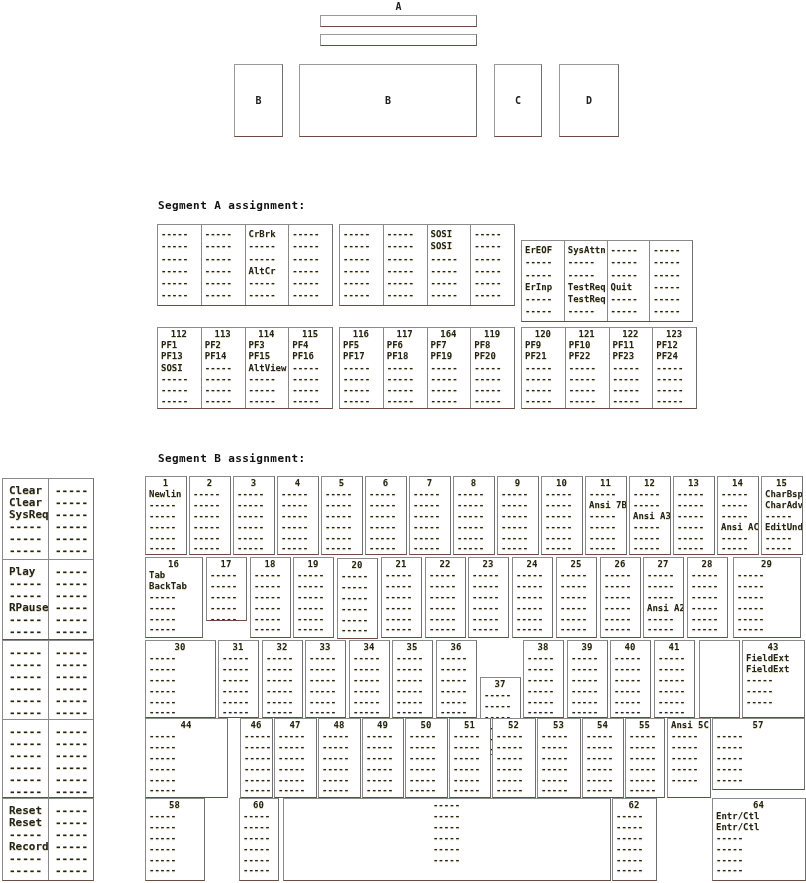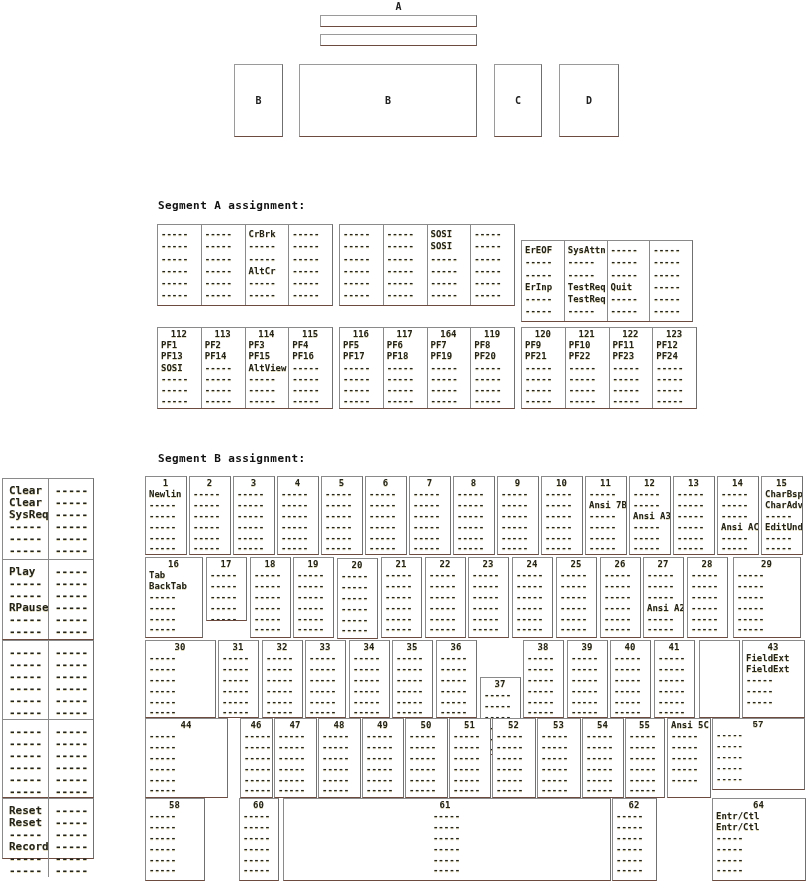--- a/index.html
+++ b/index.html
@@ -118,21 +118,21 @@
       <div class="sb-group" style="top: 640px; height: 158px;">
         <div class="sb-row">
           <div class="sb-key"><div class="kline">-----</div><div class="kline">-----</div><div class="kline">-----</div><div class="kline">-----</div><div class="kline">-----</div><div class="kline">-----</div></div>
           <div class="sb-key"><div class="kline">-----</div><div class="kline">-----</div><div class="kline">-----</div><div class="kline">-----</div><div class="kline">-----</div><div class="kline">-----</div></div>
         </div>
         <div class="sb-row">
           <div class="sb-key"><div class="kline">-----</div><div class="kline">-----</div><div class="kline">-----</div><div class="kline">-----</div><div class="kline">-----</div><div class="kline">-----</div></div>
           <div class="sb-key"><div class="kline">-----</div><div class="kline">-----</div><div class="kline">-----</div><div class="kline">-----</div><div class="kline">-----</div><div class="kline">-----</div></div>
         </div>
       </div>
-      <div class="sb-group" style="top: 798px; height: 61px;">
+      <div class="sb-group" style="top: 798px; height: 83px;">
         <div class="sb-row">
           <div class="sb-key"><div class="kline">Reset</div><div class="kline">Reset</div><div class="kline">-----</div><div class="kline">Record</div><div class="kline">-----</div><div class="kline">-----</div></div>
           <div class="sb-key"><div class="kline">-----</div><div class="kline">-----</div><div class="kline">-----</div><div class="kline">-----</div><div class="kline">-----</div><div class="kline">-----</div></div>
         </div>
       </div>
     </div>
   <div id="segB-grid">
       <div class="key" style="left: 145px; top: 476px; width: 42px; height: 79px;"><div class="knum">1</div><div class="kline">Newlin</div><div class="kline">-----</div><div class="kline">-----</div><div class="kline">-----</div><div class="kline">-----</div><div class="kline">-----</div></div>
       <div class="key" style="left: 189px; top: 476px; width: 42px; height: 79px;"><div class="knum">2</div><div class="kline">-----</div><div class="kline">-----</div><div class="kline">-----</div><div class="kline">-----</div><div class="kline">-----</div><div class="kline">-----</div></div>
       <div class="key" style="left: 233px; top: 476px; width: 42px; height: 79px;"><div class="knum">3</div><div class="kline">-----</div><div class="kline">-----</div><div class="kline">-----</div><div class="kline">-----</div><div class="kline">-----</div><div class="kline">-----</div></div>
@@ -181,21 +181,21 @@
       <div class="key" style="left: 274px; top: 718px; width: 43px; height: 80px;"><div class="knum">47</div><div class="kline">-----</div><div class="kline">-----</div><div class="kline">-----</div><div class="kline">-----</div><div class="kline">-----</div><div class="kline">-----</div></div>
       <div class="key" style="left: 318px; top: 718px; width: 43px; height: 80px;"><div class="knum">48</div><div class="kline">-----</div><div class="kline">-----</div><div class="kline">-----</div><div class="kline">-----</div><div class="kline">-----</div><div class="kline">-----</div></div>
       <div class="key" style="left: 362px; top: 718px; width: 42px; height: 80px;"><div class="knum">49</div><div class="kline">-----</div><div class="kline">-----</div><div class="kline">-----</div><div class="kline">-----</div><div class="kline">-----</div><div class="kline">-----</div></div>
       <div class="key" style="left: 405px; top: 718px; width: 43px; height: 80px;"><div class="knum">50</div><div class="kline">-----</div><div class="kline">-----</div><div class="kline">-----</div><div class="kline">-----</div><div class="kline">-----</div><div class="kline">-----</div></div>
       <div class="key" style="left: 449px; top: 718px; width: 42px; height: 80px;"><div class="knum">51</div><div class="kline">-----</div><div class="kline">-----</div><div class="kline">-----</div><div class="kline">-----</div><div class="kline">-----</div><div class="kline">-----</div></div>
       <div class="key" style="left: 492px; top: 718px; width: 44px; height: 80px;"><div class="knum">52</div><div class="kline">-----</div><div class="kline">-----</div><div class="kline">-----</div><div class="kline">-----</div><div class="kline">-----</div><div class="kline">-----</div></div>
       <div class="key" style="left: 537px; top: 718px; width: 44px; height: 80px;"><div class="knum">53</div><div class="kline">-----</div><div class="kline">-----</div><div class="kline">-----</div><div class="kline">-----</div><div class="kline">-----</div><div class="kline">-----</div></div>
       <div class="key" style="left: 582px; top: 718px; width: 42px; height: 80px;"><div class="knum">54</div><div class="kline">-----</div><div class="kline">-----</div><div class="kline">-----</div><div class="kline">-----</div><div class="kline">-----</div><div class="kline">-----</div></div>
       <div class="key" style="left: 625px; top: 718px; width: 40px; height: 80px;"><div class="knum">55</div><div class="kline">-----</div><div class="kline">-----</div><div class="kline">-----</div><div class="kline">-----</div><div class="kline">-----</div><div class="kline">-----</div></div>
       <div class="key" style="left: 667px; top: 718px; width: 44px; height: 80px;"><div class="kline">Ansi 5C</div><div class="kline">-----</div><div class="kline">-----</div><div class="kline">-----</div><div class="kline">-----</div><div class="kline">-----</div></div>
-      <div class="key" style="left: 712px; top: 718px; width: 93px; height: 72px; font-family: Liberation Mono, monospace;"><div class="knum">57</div><div class="kline">-----</div><div class="kline">-----</div><div class="kline">-----</div><div class="kline">-----</div><div class="kline">-----</div><div class="kline">-----</div></div>
+      <div class="key" style="left: 712px; top: 718px; width: 93px; height: 72px;"><div class="knum">57</div><div class="kline">-----</div><div class="kline">-----</div><div class="kline">-----</div><div class="kline">-----</div><div class="kline">-----</div><div class="kline">-----</div></div>
       <div class="key" style="left: 145px; top: 798px; width: 60px; height: 83px;"><div class="knum">58</div><div class="kline">-----</div><div class="kline">-----</div><div class="kline">-----</div><div class="kline">-----</div><div class="kline">-----</div><div class="kline">-----</div></div>
       <div class="key" style="left: 239px; top: 798px; width: 40px; height: 83px;"><div class="knum">60</div><div class="kline">-----</div><div class="kline">-----</div><div class="kline">-----</div><div class="kline">-----</div><div class="kline">-----</div><div class="kline">-----</div></div>
-      <div class="key center" style="left: 283px; top: 798px; width: 328px; height: 83px;"><div class="knum">61</div><div class="kline">-----</div><div class="kline">-----</div><div class="kline">-----</div><div class="kline">-----</div><div class="kline">-----</div><div class="kline">-----</div></div>
+      <div class="key center" style="left: 283px; top: 798px; width: 328px; height: 83px;"><div class="kline">-----</div><div class="kline">-----</div><div class="kline">-----</div><div class="kline">-----</div><div class="kline">-----</div><div class="kline">-----</div></div>
       <div class="key" style="left: 612px; top: 798px; width: 45px; height: 83px;"><div class="knum">62</div><div class="kline">-----</div><div class="kline">-----</div><div class="kline">-----</div><div class="kline">-----</div><div class="kline">-----</div><div class="kline">-----</div></div>
       <div class="key" style="left: 712px; top: 798px; width: 94px; height: 83px;"><div class="knum">64</div><div class="kline">Entr/Ctl</div><div class="kline">Entr/Ctl</div><div class="kline">-----</div><div class="kline">-----</div><div class="kline">-----</div><div class="kline">-----</div></div>
     </div>
 
 </div>
 
 </body></html>

